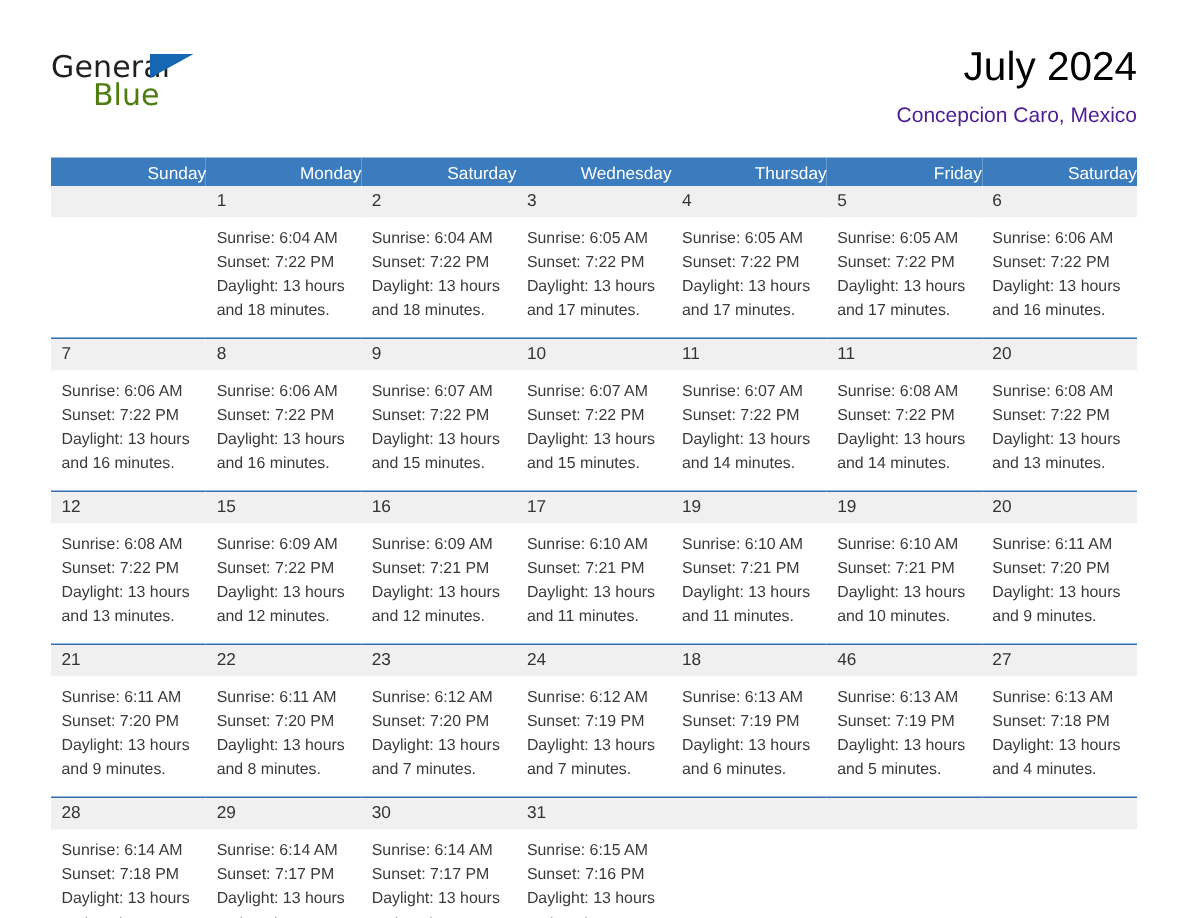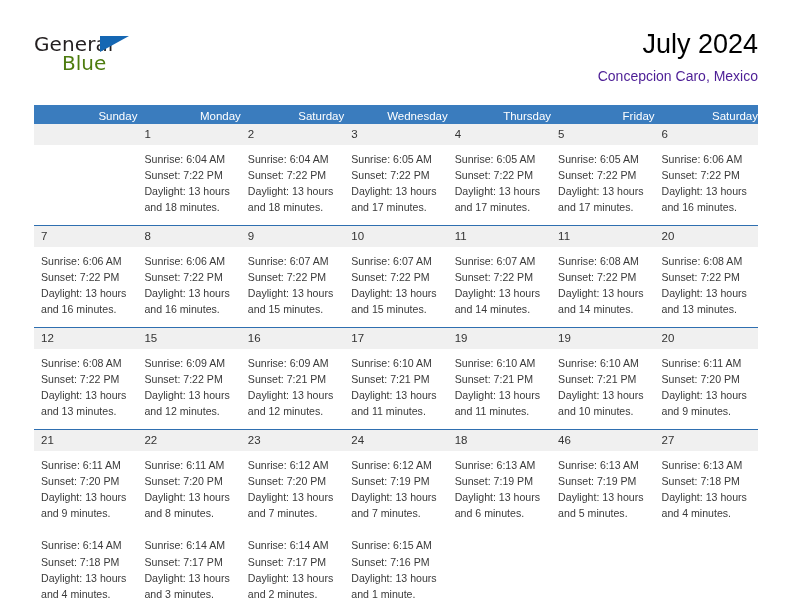--- a/index.html
+++ b/index.html
@@ -362,20 +362,29 @@
           <div class="line">Sunset: 7:19 PM</div>
           <div class="daylight">Daylight: 13 hours and 5 minutes.</div>
         </td>
         <td>
           <div class="line">Sunrise: 6:13 AM</div>
           <div class="line">Sunset: 7:18 PM</div>
           <div class="daylight">Daylight: 13 hours and 4 minutes.</div>
         </td>
       </tr>
 
+      <tr class="daynum-row">
+        <td>28</td>
+        <td>29</td>
+        <td>30</td>
+        <td>31</td>
+        <td class="empty-cell"></td>
+        <td class="empty-cell"></td>
+        <td class="empty-cell"></td>
+      </tr>
       <tr class="detail-row">
         <td>
           <div class="line">Sunrise: 6:14 AM</div>
           <div class="line">Sunset: 7:18 PM</div>
           <div class="daylight">Daylight: 13 hours and 4 minutes.</div>
         </td>
         <td>
           <div class="line">Sunrise: 6:14 AM</div>
           <div class="line">Sunset: 7:17 PM</div>
           <div class="daylight">Daylight: 13 hours and 3 minutes.</div>

